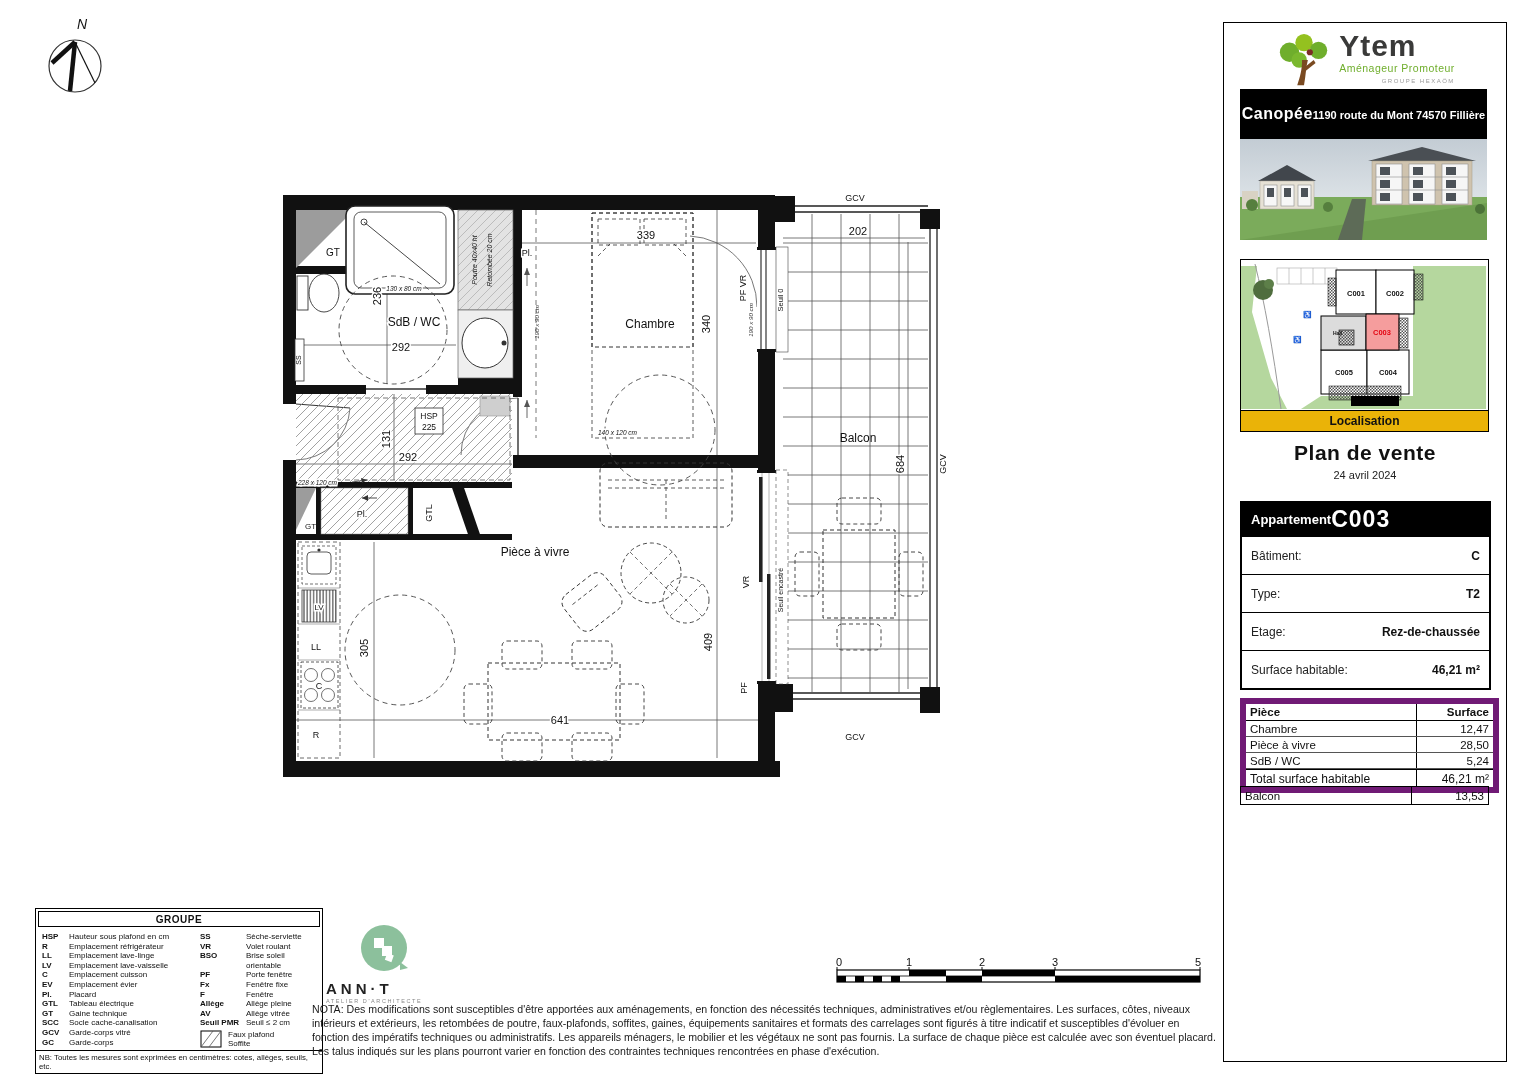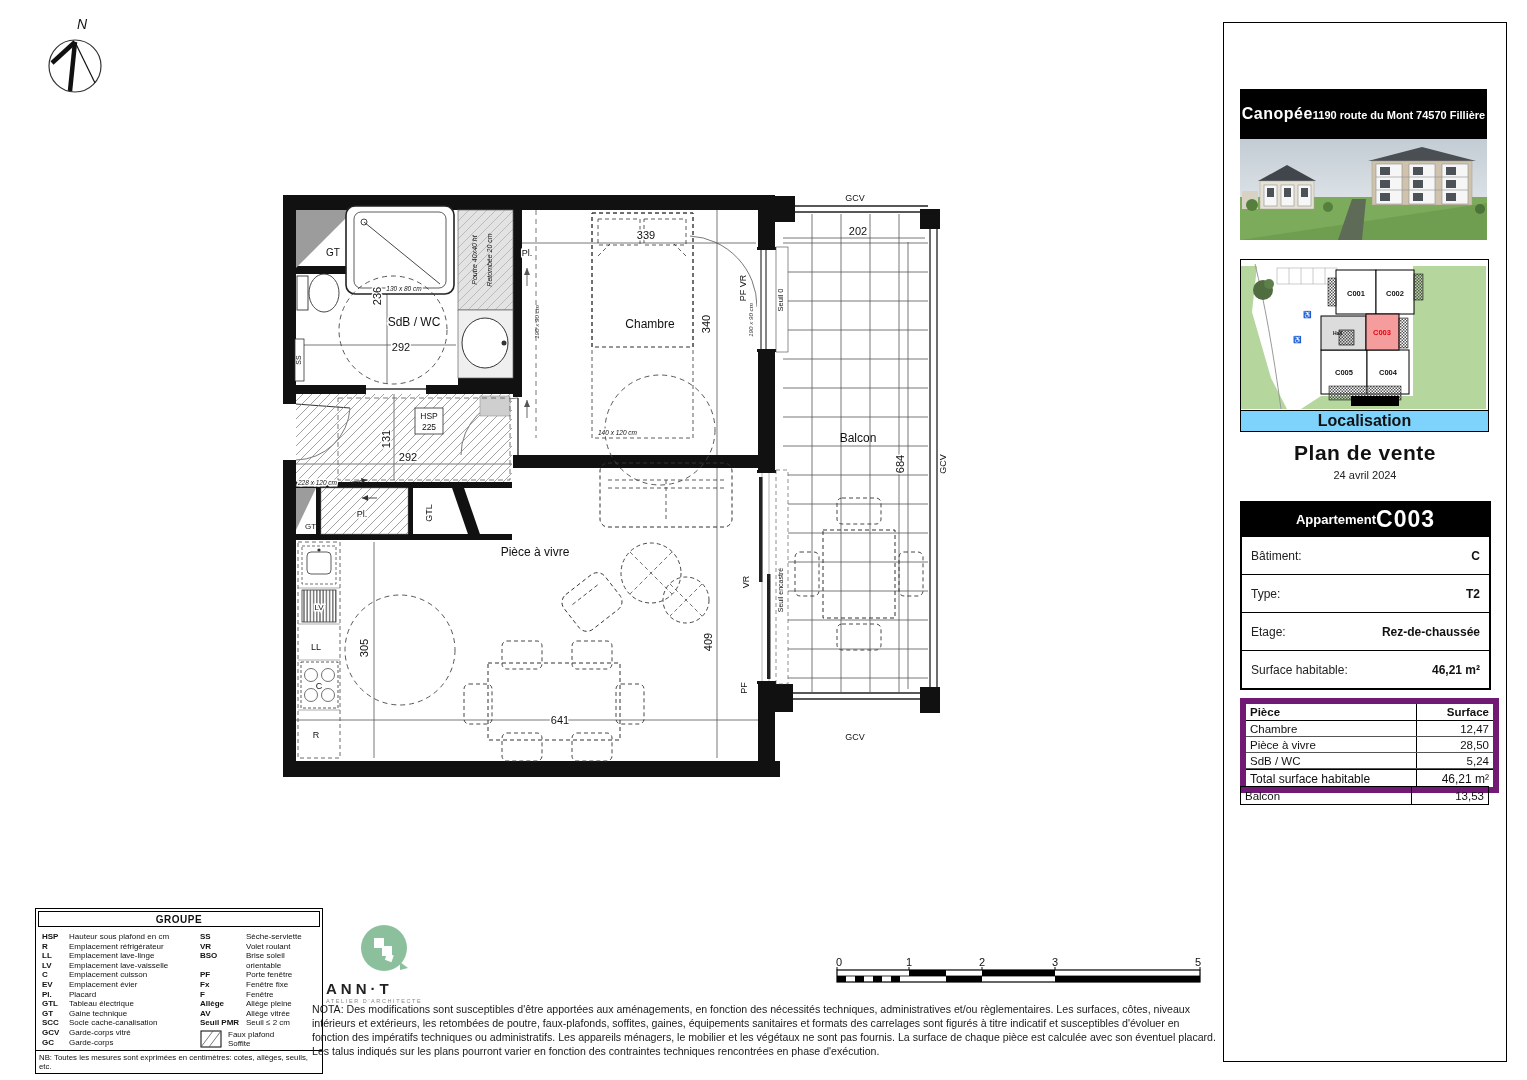--- a/index.html
+++ b/index.html
@@ -17,27 +17,27 @@
   .brand-name{font-size:30px;font-weight:bold;color:#3a3a39;letter-spacing:1px;}
   .brand-tagline{font-size:10.5px;color:#6fae2c;margin-top:2px;letter-spacing:.5px;}
   .brand-group{font-size:6px;color:#9a9a9a;letter-spacing:1.5px;text-align:right;margin-top:4px;}
   .banner{position:absolute;left:16px;top:66px;width:247px;height:50px;background:#000;color:#fff;
           display:flex;flex-direction:row;justify-content:center;align-items:center;}
   .banner-title{font-size:16px;font-weight:bold;letter-spacing:.5px;}
   .banner-addr{font-size:11px;font-weight:bold;margin-top:2px;}
   .photo{position:absolute;left:16px;top:116px;width:247px;height:101px;}
   .mapbox{position:absolute;left:16px;top:236px;width:247px;height:171px;border:1px solid #000;}
   .map-caption{position:absolute;left:0;bottom:0;width:100%;height:20px;border-top:1px solid #000;
-               background:#7dd3fc;display:flex;align-items:center;justify-content:center;
-               font-size:16px;font-weight:bold;}
+               background:#eab308;display:flex;align-items:center;justify-content:center;
+               font-size:12px;font-weight:bold;}
   .pv-title{position:absolute;left:0;top:418px;width:100%;text-align:center;
             font-size:21px;font-weight:bold;letter-spacing:.5px;}
   .pv-date{position:absolute;left:0;top:446px;width:100%;text-align:center;font-size:11px;color:#222;}
   .apt{position:absolute;left:16px;top:478px;width:247px;border:2px solid #000;}
-  .apt-header{display:flex;justify-content:center;align-items:center;background:#000;color:#fff;
+  .apt-header{display:flex;justify-content:flex-start;align-items:center;background:#000;color:#fff;
               height:33px;padding:0 9px;}
   .apt-header .l{font-size:13px;font-weight:bold;}
   .apt-header .v{font-size:23px;font-weight:bold;letter-spacing:1px;}
   .apt-row{display:flex;justify-content:space-between;align-items:center;height:37px;
            padding:0 9px;border-top:1px solid #000;background:#fff;gap:12px;}
   .apt-row .l{font-size:12px;color:#222;}
   .apt-row .v{font-size:12px;font-weight:bold;}
   .surf{position:absolute;left:16px;top:675px;width:247px;border:6px solid #701a75;font-size:11.5px;}
   .srow{display:flex;align-items:center;height:15px;}
   .srow .l{flex:1;padding-left:4px;}
@@ -462,20 +462,38 @@
     <rect x="220" y="20" width="145" height="6" fill="#000"></rect>
 
     <rect x="2" y="20" width="9" height="6" fill="#000"></rect>
     <rect x="20" y="20" width="9" height="6" fill="#000"></rect>
     <rect x="38" y="20" width="9" height="6" fill="#000"></rect>
     <rect x="56" y="20" width="9" height="6" fill="#000"></rect>
   </svg>
 
   <div class="sidebar">
 
+    <div class="brand">
+      <div class="brand-inner">
+        <svg width="58" height="58" viewBox="0 0 60 60">
+          <circle cx="15" cy="22" r="10" fill="#6fae2c"></circle>
+          <circle cx="30" cy="12" r="9" fill="#94c11f"></circle>
+          <circle cx="45" cy="20" r="9" fill="#6fae2c"></circle>
+          <circle cx="25" cy="30" r="8" fill="#7ab82e"></circle>
+          <circle cx="36" cy="22" r="3.2" fill="#7b2d26"></circle>
+          <path d="M28 30 C28 40 26 47 23 56 L30 56 C32 46 32 37 34 30 Z" fill="#7a4a21"></path>
+          <path d="M30 38 L40 30 L42 33 L31 42 Z" fill="#7a4a21"></path>
+        </svg>
+        <div class="brand-text">
+          <span class="brand-name">Ytem</span>
+          <span class="brand-tagline">Aménageur Promoteur</span>
+          <span class="brand-group">GROUPE HEXAÖM</span>
+        </div>
+      </div>
+    </div>
 
     <div class="banner">
       <div class="banner-title">Canopée</div>
       <div class="banner-addr">1190 route du Mont 74570 Fillière</div>
     </div>
 
     <svg class="photo" viewBox="0 0 247 101">
       <defs>
         <linearGradient id="sky" x1="0" y1="0" x2="0" y2="1">
           <stop offset="0" stop-color="#c3ccd4"></stop>

